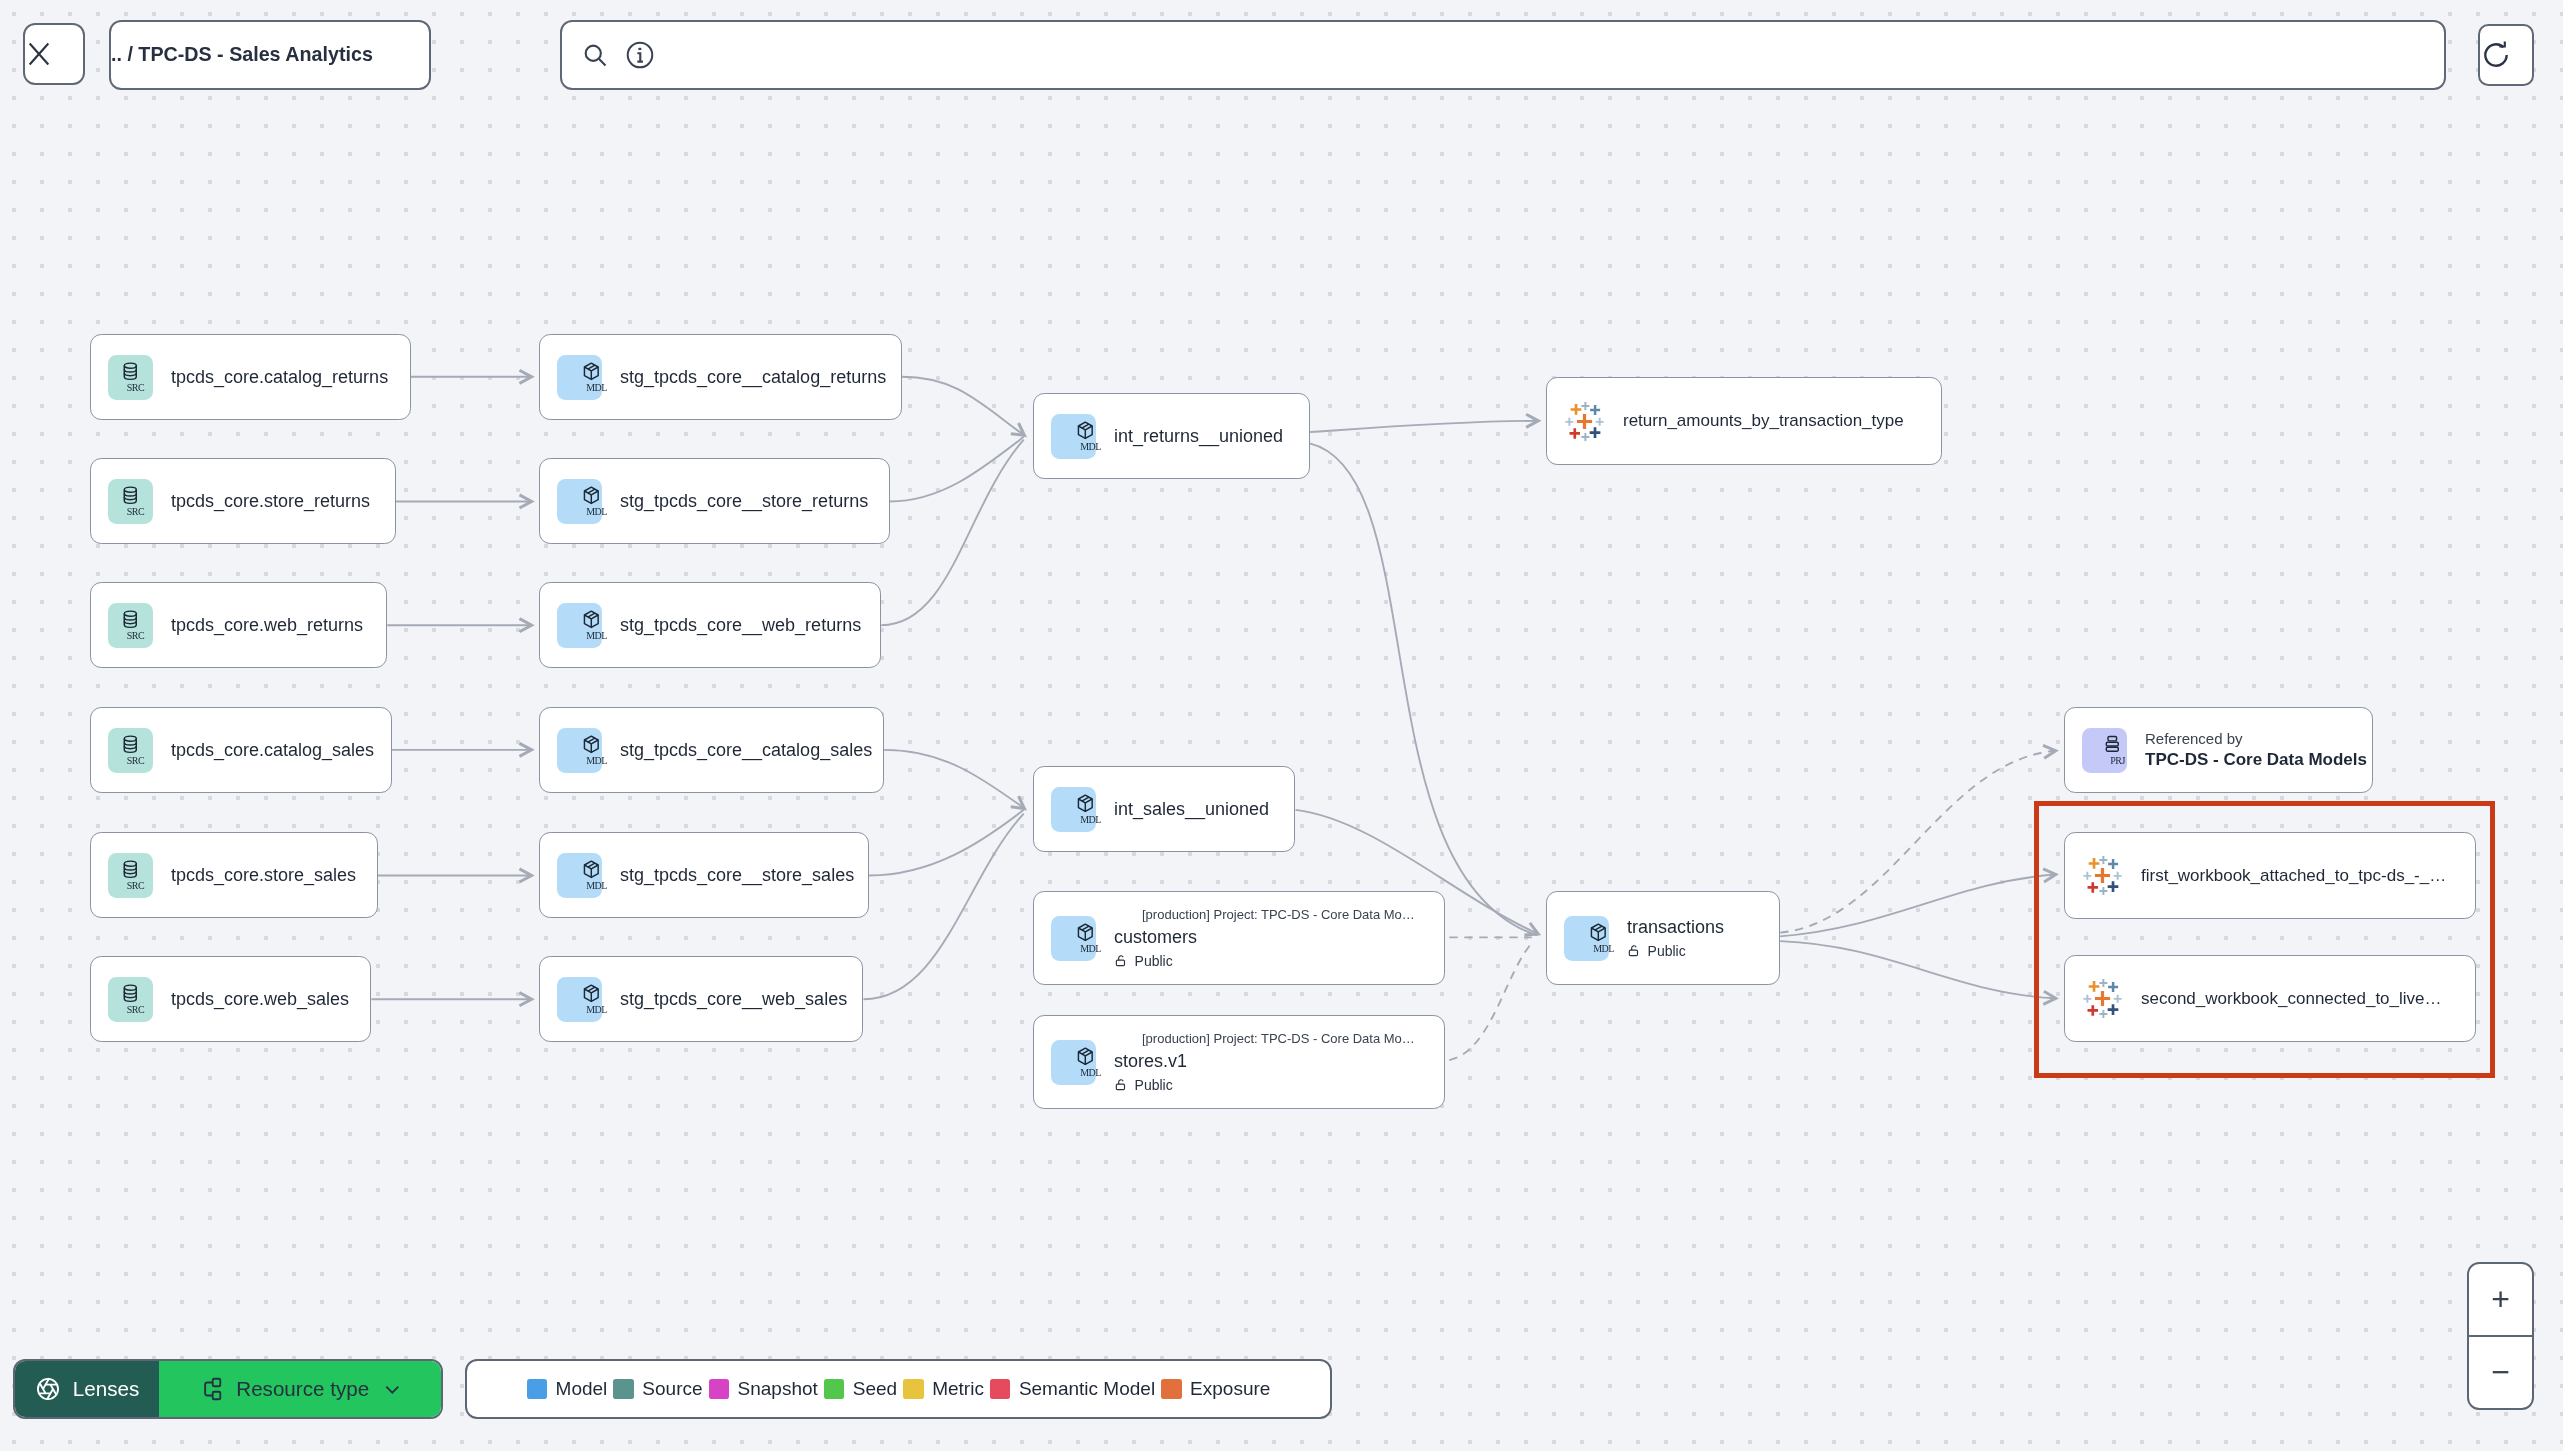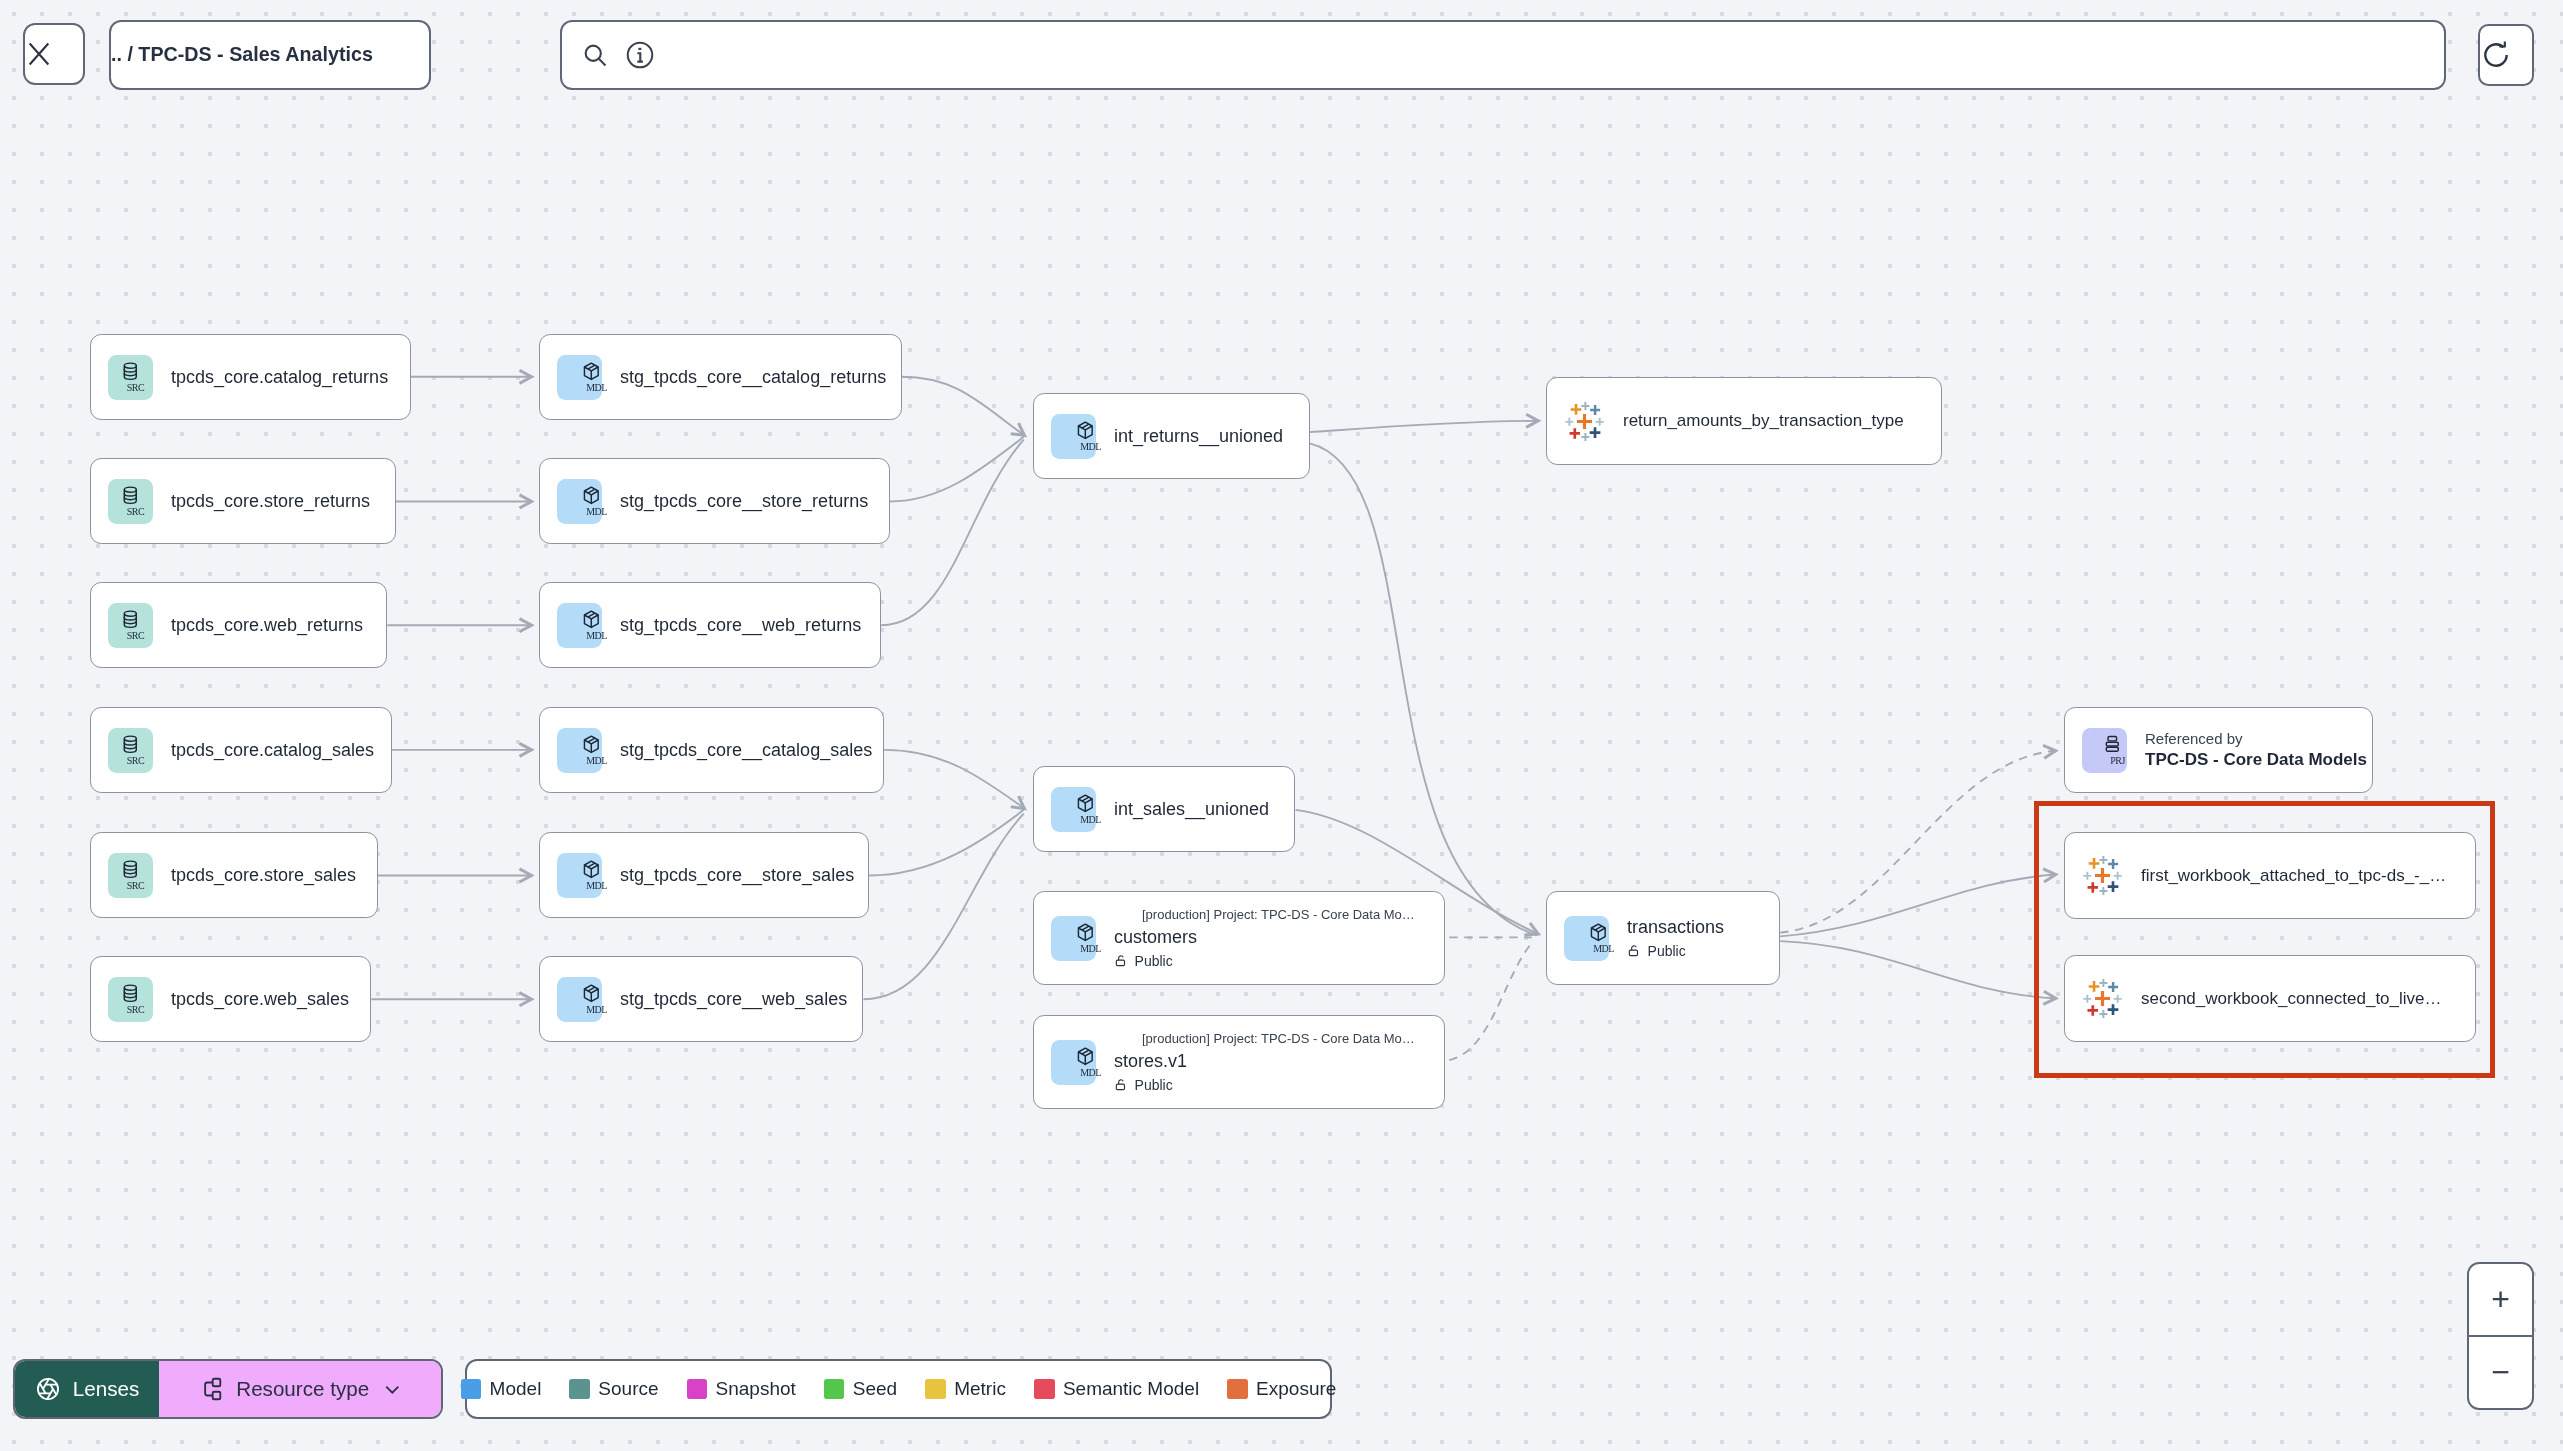--- a/index.html
+++ b/index.html
@@ -65,27 +65,27 @@
   
   #lens-group {
     position:absolute; left:13px; top:1359px; height:60px; display:flex;
     border:2.3px solid #5c6675; border-radius:12.2px; overflow:hidden; background:#fff;
   }
   #lenses-btn {
     width:144px; height:100%; background:#235c53; color:#fff; display:flex;
     align-items:center; justify-content:center; gap:12px; font-size:20.6px; font-weight:500; cursor:pointer;
   }
   #resource-type-btn {
-    width:282px; height:100%; background:#f0abfc; display:flex; align-items:center;
+    width:282px; height:100%; background:#22c55e; display:flex; align-items:center;
     justify-content:center; gap:13px; font-size:20.6px; color:#273040; cursor:pointer;
   }
   #legend {
     position:absolute; left:465px; top:1359px; width:867px; height:60px; background:#fff;
     border:2.3px solid #5c6675; border-radius:12.2px; display:flex; align-items:center;
-    justify-content:center; gap:28px; padding:0 19px;
+    justify-content:center; gap:6px; padding:0 19px;
   }
   .lg-item { display:flex; align-items:center; gap:8.4px; font-size:19px; color:#1f2836; white-space:nowrap; }
   .sw { width:20.6px; height:20.6px; border-radius:2.8px; flex:0 0 auto; }
   #zoom-ctl {
     position:absolute; left:2467px; top:1262px; width:67px; height:148px; background:#fff;
     border:2.3px solid #5c6675; border-radius:12.2px; display:flex; flex-direction:column; overflow:hidden;
   }
   .zoom-cell { flex:1; display:flex; align-items:center; justify-content:center;
     font-size:32px; color:#39424f; cursor:pointer; }
   .zoom-cell + .zoom-cell { border-top:2.3px solid #5c6675; }

